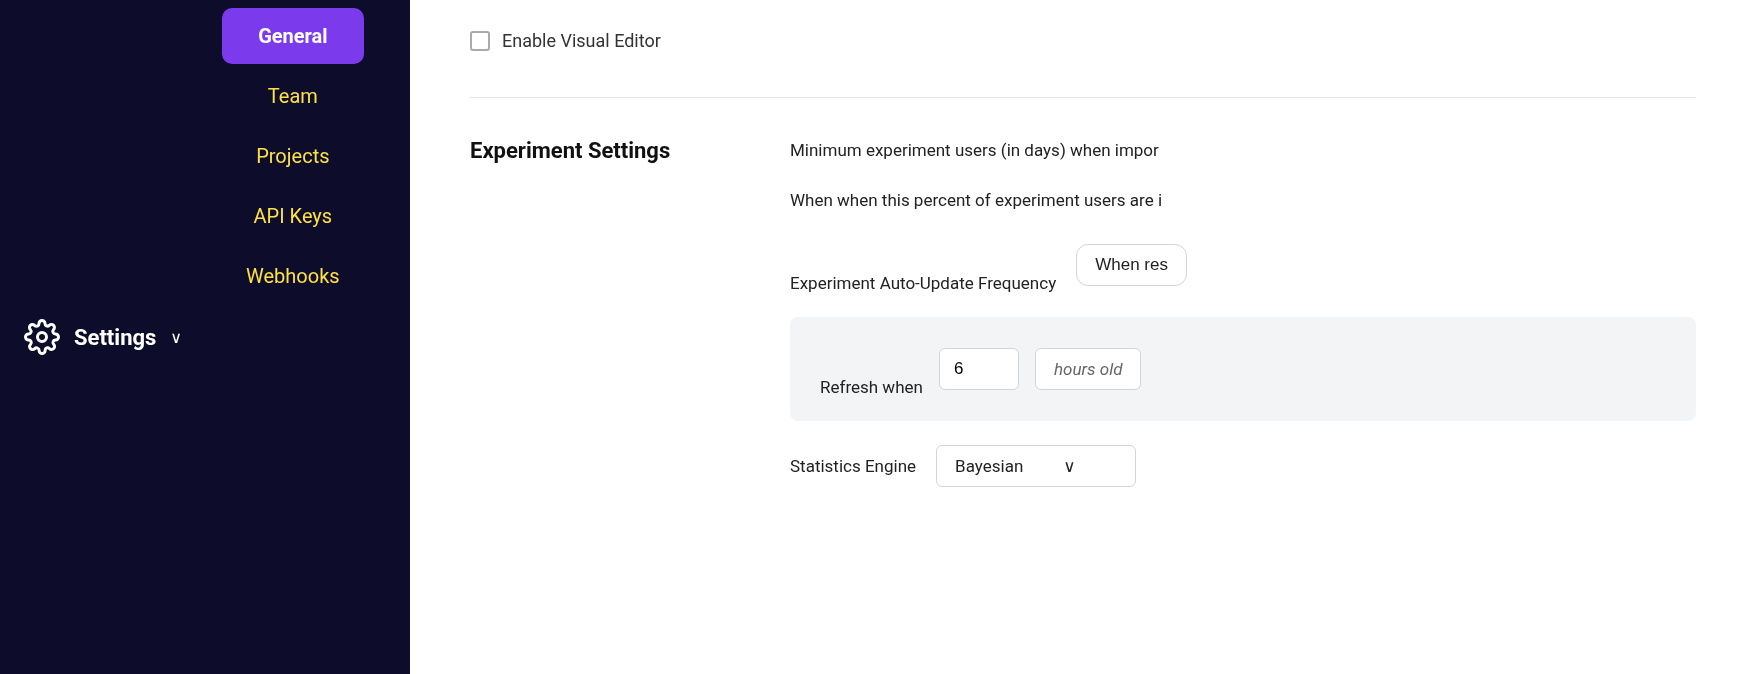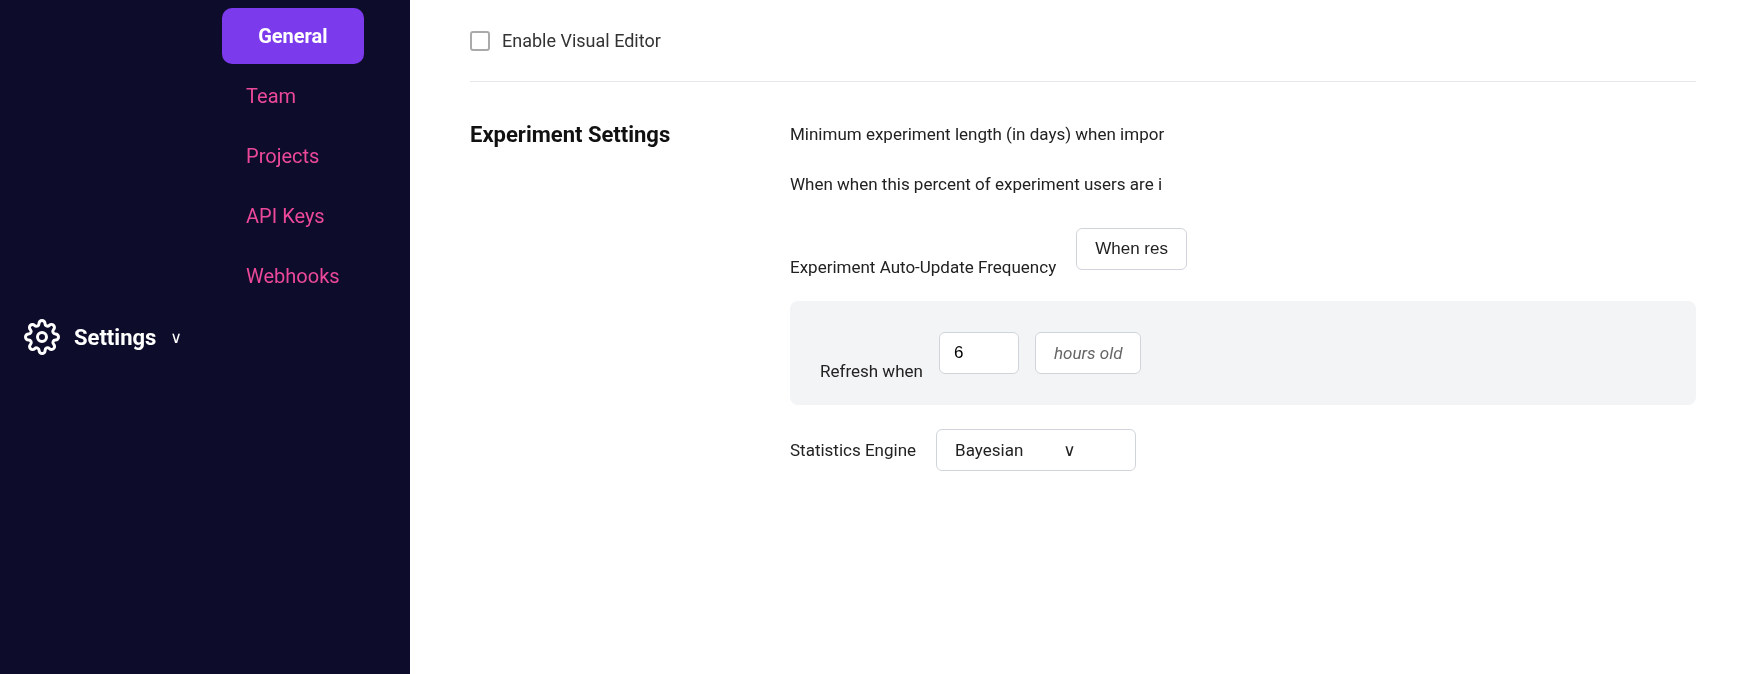--- a/index.html
+++ b/index.html
@@ -70,38 +70,39 @@
       font-weight: 400;
     }
 
     .nav-item.active {
       background: #7c3aed;
       font-weight: 700;
       text-align: center;
     }
 
     .nav-item:not(.active) {
-      color: #ec4899;
+      text-align: center;
+      color: #fde047;
     }
 
     
     .main-content {
       flex: 1;
       background: #fff;
       height: 100%;
       overflow-y: auto;
       padding: 0;
     }
 
     .content-inner {
       padding: 30px 60px;
     }
 
     .top-section {
-      padding-bottom: 30px;
+      padding-bottom: 46px;
       border-bottom: 1.5px solid #e5e7eb;
       margin-bottom: 40px;
     }
 
     .enable-row {
       display: flex;
       align-items: center;
       gap: 12px;
       font-size: 18px;
       color: #333;
@@ -156,21 +157,21 @@
     }
 
     .auto-update-label {
       font-size: 17px;
       color: #222;
       margin-top: 36px;
     }
 
     .dropdown-button {
       border: 1.5px solid #d1d5db;
-      border-radius: 6px;
+      border-radius: 12px;
       padding: 10px 18px;
       font-size: 17px;
       background: #fff;
       color: #222;
       cursor: pointer;
       display: flex;
       align-items: center;
       gap: 8px;
       white-space: nowrap;
     }
@@ -275,21 +276,21 @@
         <span>Enable Visual Editor</span>
       </div>
     </div>
 
     <div class="section">
       <div class="section-label">Experiment Settings</div>
 
       <div class="section-fields">
 
         <div class="field-row">
-          <span class="field-description">Minimum experiment length (in days) when impor</span>
+          <span class="field-description">Minimum experiment users (in days) when impor</span>
         </div>
 
         <div class="field-row">
           <span class="field-description">When when this percent of experiment users are i</span>
         </div>
 
         <div class="auto-update-row">
           <span class="auto-update-label">Experiment Auto-Update Frequency</span>
           <button class="dropdown-button">
             <span>When res</span>

